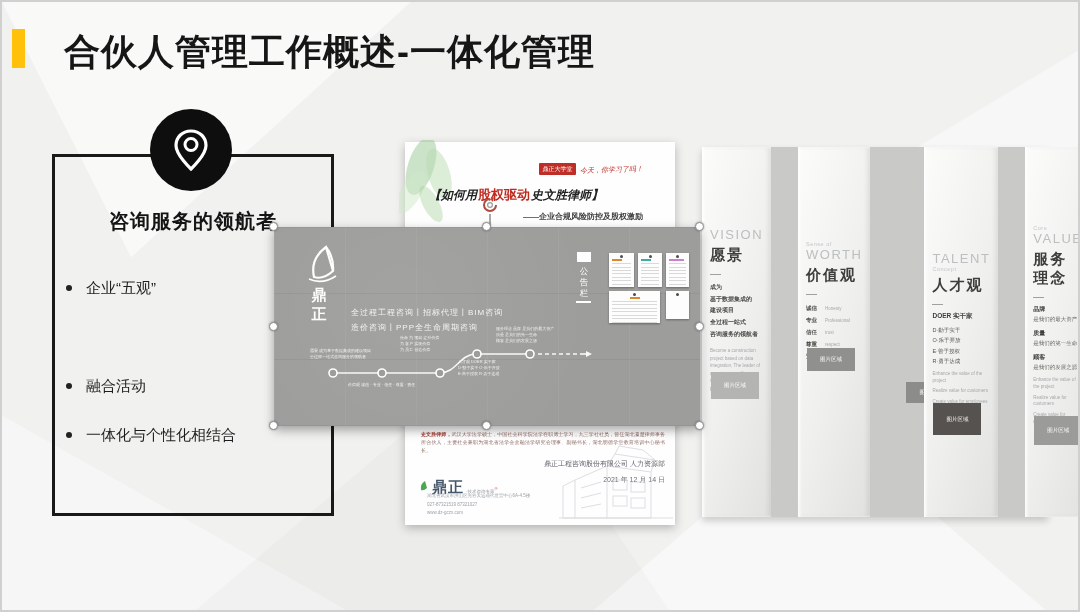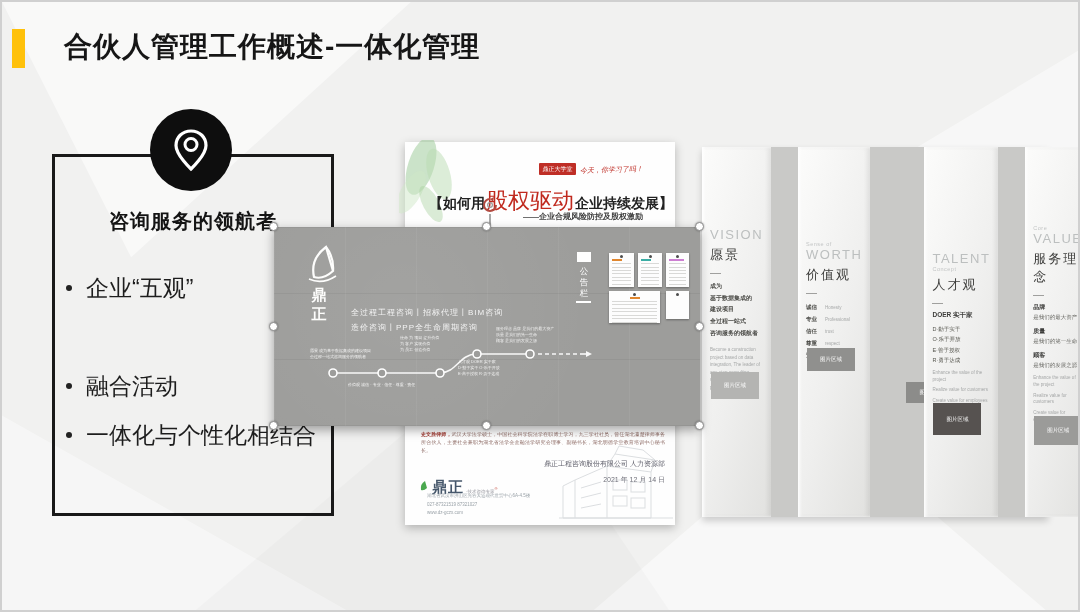--- a/index.html
+++ b/index.html
@@ -9,46 +9,46 @@
   
   .poly{position:absolute;inset:0;pointer-events:none;}
   .p1{background:rgba(255,255,255,.55);clip-path:polygon(0 0,38% 0,12% 42%);}
   .p2{background:rgba(255,255,255,.45);clip-path:polygon(100% 8%,68% 42%,100% 62%);}
   .p3{background:rgba(255,255,255,.5);clip-path:polygon(55% 100%,76% 68%,97% 100%);}
   .p4{background:rgba(255,255,255,.4);clip-path:polygon(0 100%,0 68%,32% 100%);}
   .p5{background:rgba(0,0,0,.02);clip-path:polygon(18% 100%,46% 58%,62% 100%);}
 
   
   .accent{position:absolute;left:10px;top:27px;width:13px;height:39px;background:#ffc10a;}
-  .title{position:absolute;left:62px;top:26px;font-size:28px;font-weight:800;color:#161616;
+  .title{position:absolute;left:62px;top:26px;font-size:36px;font-weight:800;color:#161616;
          letter-spacing:1px;white-space:nowrap;}
 
   
   .left-box{position:absolute;left:50px;top:152px;width:282px;height:362px;
             border:3px solid #191919;z-index:1;}
   .pin-circle{position:absolute;left:148px;top:107px;width:82px;height:82px;border-radius:50%;
               background:#0e0e0e;z-index:3;display:flex;align-items:center;justify-content:center;}
   .box-heading{position:absolute;left:50px;top:206px;width:282px;text-align:center;
                font-size:20px;font-weight:800;color:#141414;z-index:2;letter-spacing:1px;}
   .bullet-row{position:absolute;left:64px;display:flex;align-items:flex-start;z-index:2;}
   .bdot{width:6px;height:6px;border-radius:50%;background:#222;margin:9px 14px 0 0;flex:none;}
-  .btext{font-size:23px;color:#1d1d1d;line-height:24px;white-space:nowrap;}
+  .btext{font-size:15px;color:#1d1d1d;line-height:24px;white-space:nowrap;}
   .b1{top:274px}.b2{top:322px}.b3{top:372px}.b4{top:421px}
 
   
   .mid-doc{position:absolute;left:403px;top:140px;width:270px;height:383px;background:#fefefe;
            box-shadow:0 3px 9px rgba(0,0,0,.25);z-index:2;}
   .leaves{position:absolute;left:-6px;top:-2px;}
   .badge{position:absolute;left:134px;top:21px;width:37px;height:12px;background:#bf2e26;
          color:#fff;font-size:6px;line-height:12px;text-align:center;border-radius:1px;}
   .badge-script{position:absolute;left:175px;top:23px;color:#bf2e26;font-size:7px;
                 font-style:italic;white-space:nowrap;transform:rotate(-2deg);}
   .doc-title{position:absolute;left:24px;top:44px;display:flex;align-items:baseline;white-space:nowrap;}
-  .dt-n{font-size:14px;font-weight:800;color:#222;}
-  .dt-h{font-size:22px;font-weight:400;color:#c0291e;margin:0 1px;}
+  .dt-n{font-size:12px;font-weight:800;color:#222;font-style:italic;}
+  .dt-h{font-size:13px;font-weight:700;color:#c0291e;margin:0 1px;}
   .swirl{position:absolute;left:76px;top:54px;}
   .connector{position:absolute;left:84px;top:72px;width:1.5px;height:14px;background:#a9a9a9;}
   .doc-sub{position:absolute;left:118px;top:69px;font-size:8px;font-weight:700;color:#3c3c3c;white-space:nowrap;}
   .doc-para{position:absolute;left:16px;top:288px;width:244px;font-size:5px;line-height:1.6;
             color:#8d6a64;text-align:justify;}
   .doc-para b{color:#a23c34;}
   .doc-company{position:absolute;left:110px;top:317px;width:150px;text-align:right;
                font-size:7px;color:#5c5c68;}
   .doc-date{position:absolute;left:110px;top:333px;width:150px;text-align:right;
             font-size:7px;color:#6e6e78;}
@@ -63,21 +63,21 @@
   .right-panel{position:absolute;left:700px;top:145px;width:346px;height:370px;z-index:3;
                display:flex;background:#c9c9c7;box-shadow:0 4px 7px rgba(0,0,0,.18);gap:24px;}
   .col{position:relative;flex:1;margin-right:3px;height:100%;
        background:linear-gradient(105deg,#fcfcfb 0%,#efefee 55%,#e1e1df 100%);
        box-shadow:inset 2px 0 3px rgba(255,255,255,.9), inset -3px 0 4px rgba(0,0,0,.07);}
   .col:last-child{margin-right:12px;}
   .inner{padding:0 8px;}
   .pt1{padding-top:80px}.pt2{padding-top:94px}.pt3{padding-top:84px}.pt4{padding-top:104px}.pt5{padding-top:78px}
   .col-eyebrow{font-size:5.5px;color:#c3c5c5;letter-spacing:.5px;}
   .col-en{font-size:13px;color:#bcbfbf;letter-spacing:1.5px;}
-  .col-zh{font-size:13px;color:#3d3d3b;font-weight:400;margin-top:4px;letter-spacing:2px;}
+  .col-zh{font-size:15px;color:#3d3d3b;font-weight:700;margin-top:4px;letter-spacing:2px;}
   .col-hr{width:11px;height:1px;background:#a0a09e;margin:9px 0 7px;}
   .col-line{font-size:6px;font-weight:700;color:#4c4c48;line-height:1.95;white-space:nowrap;}
   .col-para{font-size:4.5px;color:#a6a8a8;line-height:1.65;margin-top:7px;}
   .mini-para{font-size:4.5px;color:#a6a8a8;line-height:1.5;margin-top:4px;}
   .pair-row{display:flex;gap:6px;align-items:baseline;line-height:2.2;}
   .pair-zh{font-size:5.5px;font-weight:700;color:#4c4c48;width:13px;flex:none;}
   .pair-en{font-size:4.5px;color:#a6a8a8;}
   .bold-line{font-size:6.5px;font-weight:700;color:#3d3d3b;margin-bottom:4px;white-space:nowrap;}
   .t-line{font-size:5.5px;color:#56564f;line-height:1.9;white-space:nowrap;}
   .vgroup{margin-bottom:6px;}
@@ -170,21 +170,21 @@
       <ellipse cx="22" cy="26" rx="13" ry="30" fill="#8fc489" opacity=".45" transform="rotate(18 22 26)"></ellipse>
       <ellipse cx="40" cy="34" rx="11" ry="26" fill="#b9dcb1" opacity=".5" transform="rotate(-16 40 34)"></ellipse>
       <ellipse cx="12" cy="52" rx="10" ry="24" fill="#cfe7c8" opacity=".5" transform="rotate(30 12 52)"></ellipse>
       <ellipse cx="32" cy="64" rx="8" ry="20" fill="#a5cf9c" opacity=".4" transform="rotate(-28 32 64)"></ellipse>
     </svg>
     <div class="badge">鼎正大学堂</div>
     <div class="badge-script">今天，你学习了吗！</div>
     <div class="doc-title">
       <span class="dt-n">【如何用</span>
       <span class="dt-h">股权驱动</span>
-      <span class="dt-n">企业持续发展】</span>
+      <span class="dt-n">史文胜律师】</span>
     </div>
     <svg class="swirl" width="18" height="18" viewBox="0 0 18 18">
       <path d="M15 9 A6 6 0 1 1 9 3" fill="none" stroke="#b24a40" stroke-width="2"></path>
       <path d="M9 3 L13 1 L12 6 Z" fill="#b24a40"></path>
       <circle cx="9" cy="9" r="2.4" fill="none" stroke="#9a9a9a" stroke-width="1.2"></circle>
     </svg>
     <div class="connector"></div>
     <div class="doc-sub">——企业合规风险防控及股权激励</div>
 
     <div class="doc-para">

